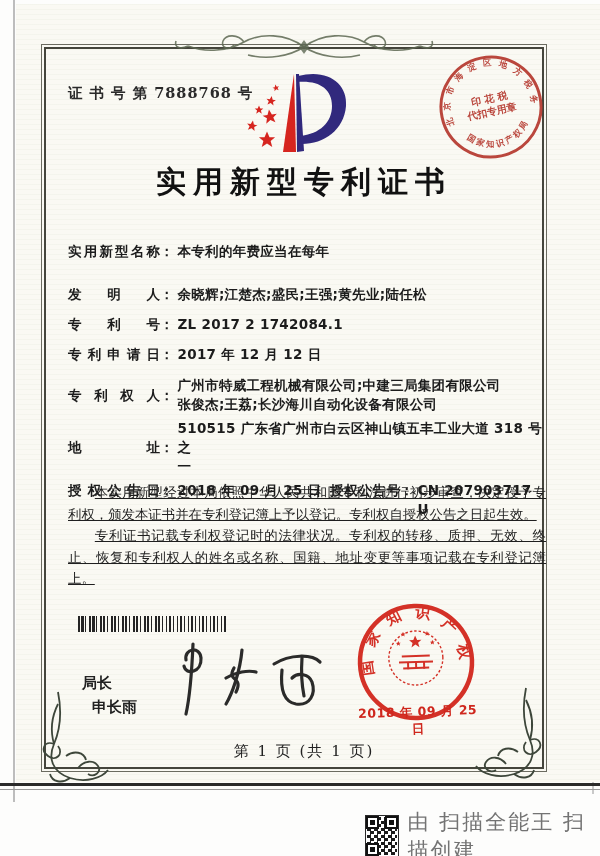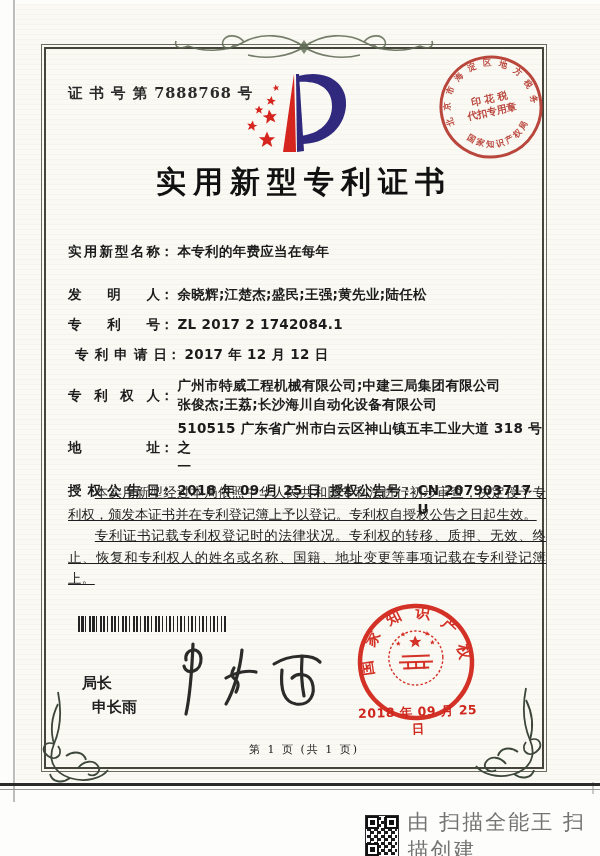--- a/index.html
+++ b/index.html
@@ -26,36 +26,36 @@
   .cert-no{position:absolute;left:52px;top:80px;font-size:14.5px;font-weight:600;color:#2a2a2a;letter-spacing:1px;}
   .logo{position:absolute;left:214px;top:60px;}
   .stamp{position:absolute;left:419px;top:47px;transform:rotate(-12deg);opacity:.92;}
   .title{position:absolute;left:0;top:158px;width:576px;text-align:center;font-size:30px;font-weight:700;letter-spacing:7px;color:#111;}
 
   .fields{position:absolute;left:52px;top:238px;width:478px;font-size:13.5px;color:#1c1c1c;}
   .frow{display:flex;align-items:center;line-height:19px;position:relative;}
   .flabel{display:inline-block;width:92px;text-align:justify;text-align-last:justify;font-weight:700;font-family:"DejaVu Serif",serif;flex:0 0 92px;}
   .fcolon{font-weight:700;margin-right:4px;}
   .fvalue{font-family:"DejaVu Sans",sans-serif;font-weight:700;letter-spacing:.3px;}
-  .mb-lg{margin-bottom:24px;} .mb-md{margin-bottom:11px;} .mb-sm{margin-bottom:12px;margin-left:7px;} .mb-xs{margin-bottom:5px;}
+  .mb-lg{margin-bottom:24px;} .mb-md{margin-bottom:11px;} .mb-sm{margin-bottom:12px;} .mb-xs{margin-bottom:5px;}
   .grant-group{position:absolute;left:262px;top:0;display:flex;}
   .grant-group .flabel{width:70px;flex:0 0 70px;}
 
   .paras{position:absolute;left:52px;top:478px;width:478px;font-size:13.4px;line-height:21.5px;color:#1f1f1f;text-align:justify;}
   .paras p{margin:0;text-indent:2em;text-decoration:underline;}
 
   .barcode{position:absolute;left:62px;top:612px;width:150px;height:16px;
     background-image:repeating-linear-gradient(90deg,#242424 0 1.5px,transparent 1.5px 3px,#242424 3px 5.5px,transparent 5.5px 7px,#242424 7px 8px,transparent 8px 11px);}
   .director-label{position:absolute;left:66px;top:670px;font-size:15px;font-weight:700;font-family:"DejaVu Sans",sans-serif;color:#222;}
   .director-name{position:absolute;left:76px;top:694px;font-size:15px;font-weight:700;font-family:"DejaVu Sans",sans-serif;color:#222;}
   .signature{position:absolute;left:140px;top:634px;}
 
   .seal{position:absolute;left:338px;top:596px;opacity:.95;transform:rotate(-2deg);}
   .seal-date{position:absolute;left:336px;top:700px;width:132px;text-align:center;color:#cf271d;font-weight:700;font-size:12.5px;font-family:"DejaVu Sans",sans-serif;transform:rotate(-2deg);letter-spacing:.5px;}
-  .page-footer{position:absolute;left:0;top:738px;width:576px;text-align:center;font-size:11px;color:#222;letter-spacing:2px;}
+  .page-footer{position:absolute;left:0;top:738px;width:576px;text-align:center;font-size:15px;color:#222;letter-spacing:2px;}
 
   .watermark{position:absolute;left:366px;top:808px;display:flex;align-items:center;gap:10px;}
   .qr{position:relative;width:38px;height:38px;background:conic-gradient(#1c1c1c 25%,#fff 0 50%,#1c1c1c 0 75%,#fff 0) 0 0/7px 7px;border:1px solid #fff;outline:1px solid #2a2a2a;}
   .qrf{position:absolute;width:9px;height:9px;border:2.5px solid #111;background:#fff;}
   .qrf::after{content:"";position:absolute;inset:2px;background:#111;}
   .qrf.tl{left:-1px;top:-1px;} .qrf.tr{right:-1px;top:-1px;} .qrf.bl{left:-1px;bottom:-1px;}
   .wm-text{font-size:21px;color:#737373;letter-spacing:2px;font-family:"DejaVu Serif",serif;}
 
   text{font-family:"DejaVu Sans",sans-serif;}
 </style>

